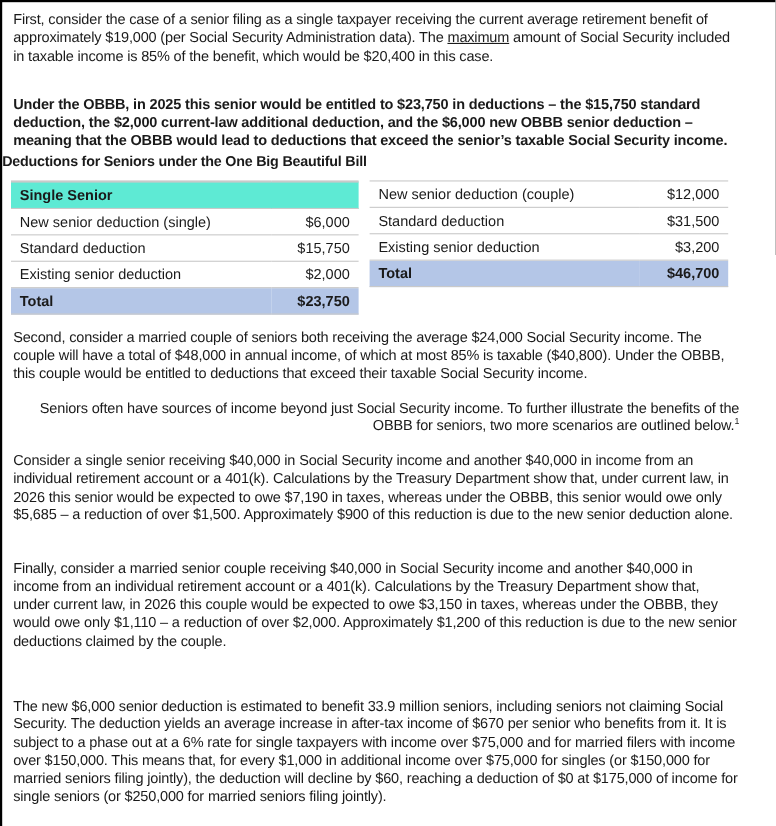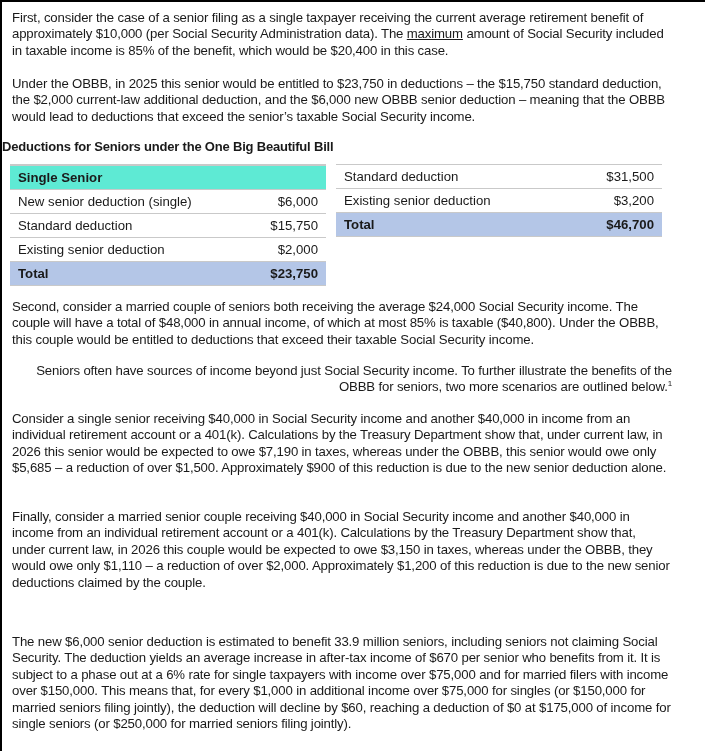--- a/index.html
+++ b/index.html
@@ -39,23 +39,23 @@
   table.ded tr.tot td { background: #b4c6e7; font-weight: bold; border-bottom: 1px solid #c9c9c9; margin-top: 46px; }
   table.ded td.amt { text-align: right; }
   #t1 { left: 8px; width: 316px; }
   #t2 { left: 334px; width: 326px; }
 </style>
 </head>
 <body>
 
 <div class="page">
 
-  <p class="para" style="top:8px;"><span>First, consider the case of a senior filing as a single taxpayer receiving the current average retirement benefit of approximately $10,000 (per Social Security Administration data). The </span><span class="u">maximum</span><span> amount of Social Security included in taxable income is 85% of the benefit, which would be $20,400 in this case.</span></p>
+  <p class="para" style="top:8px;"><span>First, consider the case of a senior filing as a single taxpayer receiving the current average retirement benefit of approximately $19,000 (per Social Security Administration data). The </span><span class="u">maximum</span><span> amount of Social Security included in taxable income is 85% of the benefit, which would be $20,400 in this case.</span></p>
 
-  <p class="para" style="top:74px;">Under the OBBB, in 2025 this senior would be entitled to $23,750 in deductions – the $15,750 standard deduction, the $2,000 current-law additional deduction, and the $6,000 new OBBB senior deduction – meaning that the OBBB would lead to deductions that exceed the senior’s taxable Social Security income.</p>
+  <p class="para" style="top:85px;font-weight:bold;">Under the OBBB, in 2025 this senior would be entitled to $23,750 in deductions – the $15,750 standard deduction, the $2,000 current-law additional deduction, and the $6,000 new OBBB senior deduction – meaning that the OBBB would lead to deductions that exceed the senior’s taxable Social Security income.</p>
 
   <div class="tbl-title">Deductions for Seniors under the One Big Beautiful Bill</div>
 
   <table class="ded" id="t1">
     <tbody>
         <tr class="hd">
       <td colspan="2">Single Senior</td>
     </tr>
     <tr>
       <td>New senior deduction (single)</td>
@@ -72,20 +72,24 @@
     <tr class="tot">
       <td>Total</td>
       <td class="amt">$23,750</td>
     </tr>
   </tbody>
     </table>
 
   <table class="ded" id="t2">
     <tbody>
     <tr>
+      <td>New senior deduction (couple)</td>
+      <td class="amt">$12,000</td>
+    </tr>
+    <tr>
       <td>Standard deduction</td>
       <td class="amt">$31,500</td>
     </tr>
     <tr>
       <td>Existing senior deduction</td>
       <td class="amt">$3,200</td>
     </tr>
     <tr class="tot">
       <td>Total</td>
       <td class="amt">$46,700</td>

